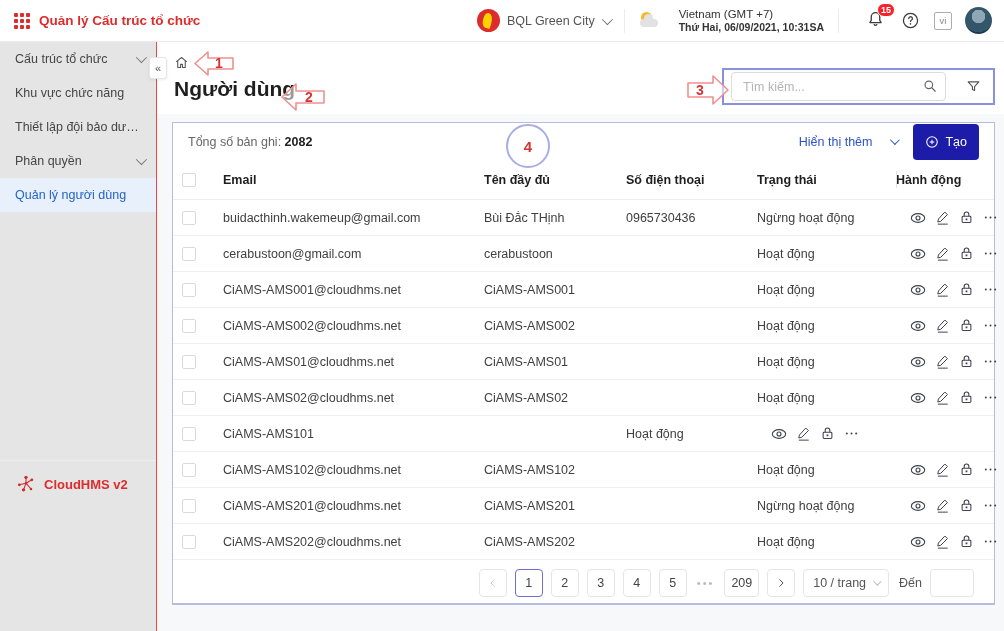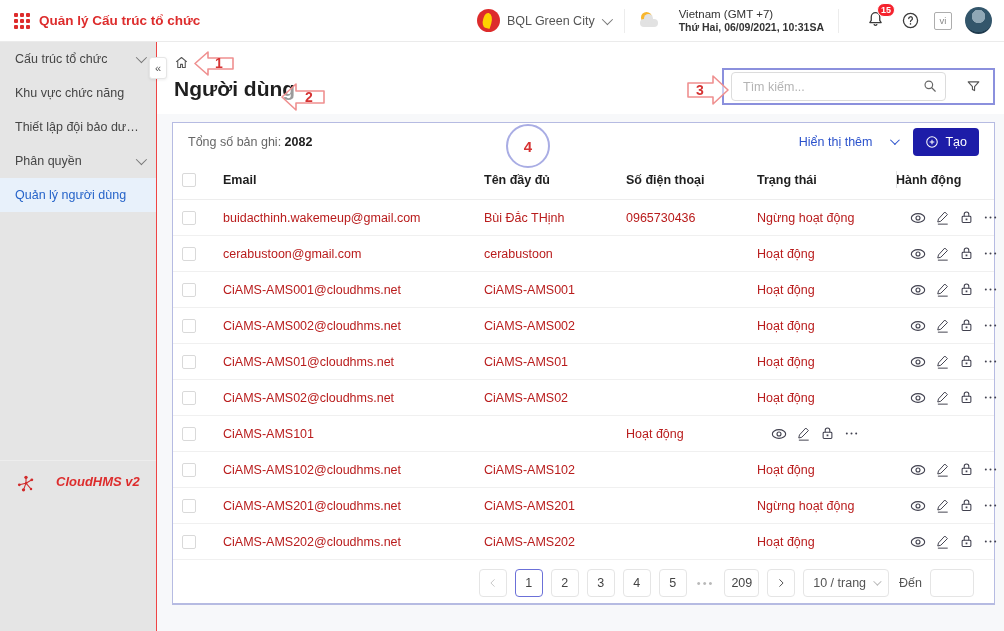--- a/index.html
+++ b/index.html
@@ -42,21 +42,21 @@
   .sidebar { position:absolute; top:42px; left:0; width:157px; bottom:0; background:#e5e5e5;
              border-right:1px solid #ef4444; z-index:10; }
   .side-item { height:34px; display:flex; align-items:center; justify-content:space-between;
                padding:0 12px 0 15px; font-size:12.5px; color:#454545; cursor:pointer;
                white-space:nowrap; overflow:hidden; }
   .side-item .lbl { overflow:hidden; text-overflow:ellipsis; }
   .side-item.active { background:var(--sidebar-active-bg); color:var(--sidebar-active-text); }
   .chev { width:8px; height:8px; border-right:1.4px solid #777; border-bottom:1.4px solid #777;
           transform:rotate(45deg) translateY(-2px); flex:0 0 auto; }
   .side-footer { position:absolute; left:0; right:0; top:418px; border-top:1px solid #ededed;
-                 padding:13px 0 0 16px; display:flex; gap:20px;font-style:italic; }
+                 padding:13px 0 0 16px; display:flex; align-items:center; gap:8px; }
   .side-footer span { color:var(--brand-red); font-size:13px; font-weight:700; }
   .collapse-btn { position:absolute; top:57px; left:149px; width:18px; height:22px; background:#fff;
                   border:1px solid #e6e6e6; border-radius:3px; box-shadow:0 1px 3px rgba(0,0,0,.08);
                   display:flex; align-items:center; justify-content:center; font-size:11px; color:#555; z-index:15; cursor:pointer; }
 
   
   .main { position:absolute; top:42px; left:157px; right:0; bottom:0; background:#fff; }
   .content-bg { position:absolute; top:72px; left:0; right:0; bottom:0; background:var(--page-bg); }
   .home-crumb { position:absolute; top:13px; left:17px; color:#555; }
   .page-title { position:absolute; top:35px; left:17px; font-size:21px; font-weight:600; color:#1f1f1f; }
@@ -74,30 +74,30 @@
 
   
   .card { position:absolute; left:15px; top:80px; width:823px; height:483px; background:#fff;
           border:1px solid var(--card-border); border-bottom-width:2px; }
   .toolbar { height:37px; display:flex; align-items:center; padding:0 15px; }
   .total { font-size:12.5px; color:#666; }
   .total b { color:#1f1f1f; }
   .toolbar-right { margin-left:auto; display:flex; align-items:center; gap:16px; }
   .show-more { color:var(--link-blue); font-size:12.5px; display:flex; align-items:center; gap:18px; cursor:pointer; }
   .show-more .chev { border-color:var(--link-blue); width:7px; height:7px; }
-  .create-btn { height:28px; padding:0 12px; background:var(--create-button-blue); color:#fff;
+  .create-btn { height:36px; padding:0 12px; background:var(--create-button-blue); color:#fff;
                 border:none; border-radius:4px; font-size:12.5px; display:flex; align-items:center;
                 gap:6px; cursor:pointer; font-family:inherit; }
   .trow, .thead { display:grid; grid-template-columns:50px 261px 142px 131px 139px 1fr; align-items:center; }
   .thead { height:40px; border-bottom:1px solid #ededed; }
   .th { position:relative; font-size:12.5px; font-weight:700; color:#1f1f1f; display:flex; align-items:center; height:100%;text-align:right; }
   .th-actions::before { content:''; position:absolute; left:0; top:11px; bottom:11px; width:1px; background:#e2e2e2; }
   .th-actions { }
   .trow { height:36px; border-bottom:1px solid #f0f0f0; }
-  .td { font-size:12.5px; color:#b91c1c; overflow:hidden; white-space:nowrap; text-overflow:ellipsis; padding-right:22px; }
+  .td { font-size:12.5px; color:#404040; overflow:hidden; white-space:nowrap; text-overflow:ellipsis; padding-right:22px; }
   .cell-check { display:flex; justify-content:flex-start; padding-left:9px; }
   .checkbox { width:14px; height:14px; border:1px solid #d9d9d9; border-radius:2px; background:#fff; cursor:pointer; }
   .actions { display:flex; align-items:center; gap:9px; padding-left:14px; color:#41414f; }
   .act-icon { display:flex; cursor:pointer; color:#41414f; }
 
   
   .pager { height:46px; display:flex; align-items:center; justify-content:flex-end; gap:8px; padding:0 20px; }
   .pg { min-width:28px; height:28px; padding:0 6px; background:#fff; border:1px solid #e5e5e5; border-radius:4px;
         display:flex; align-items:center; justify-content:center; font-size:12.5px; color:#444; cursor:pointer; }
   .pg.current { border-color:#6b70d8; }

